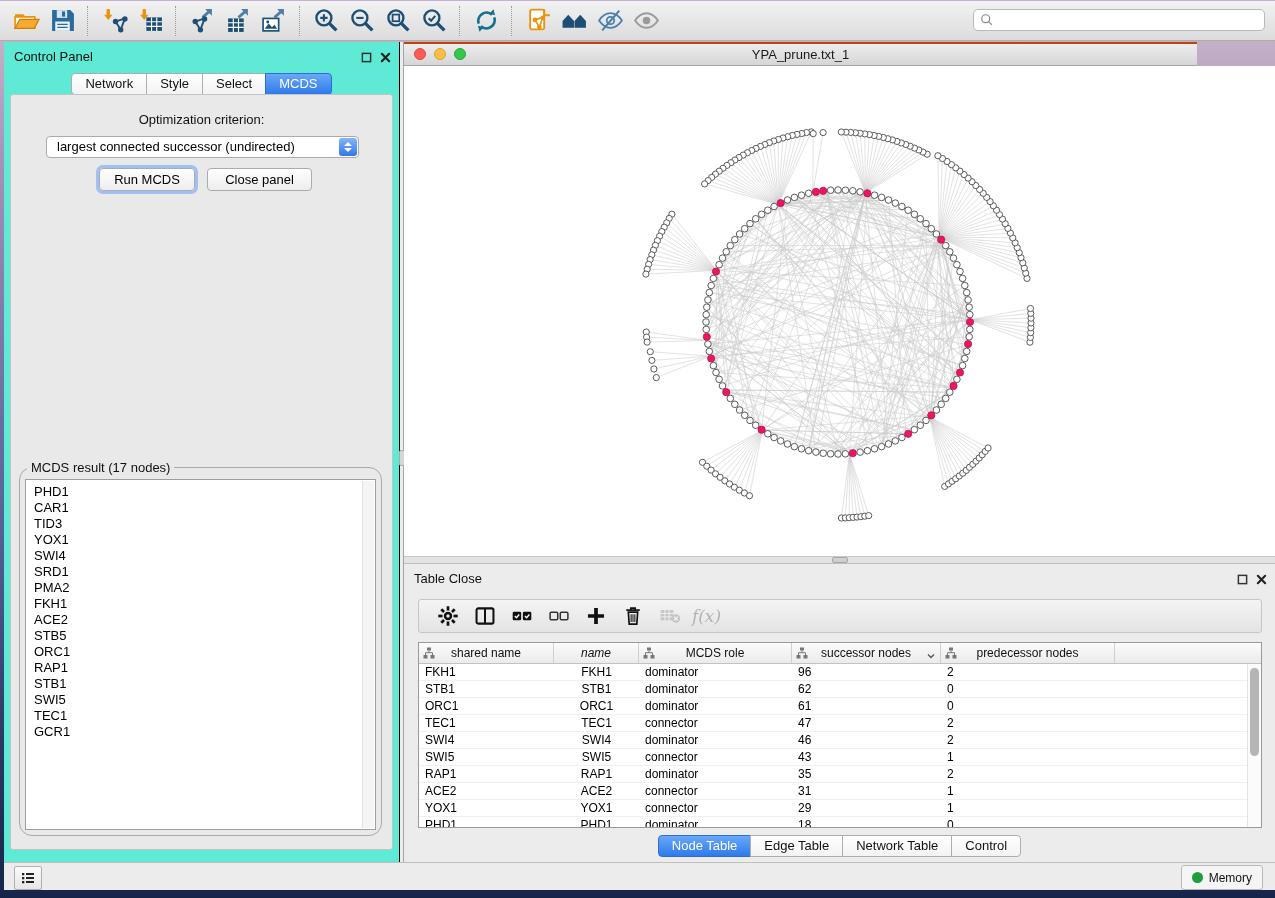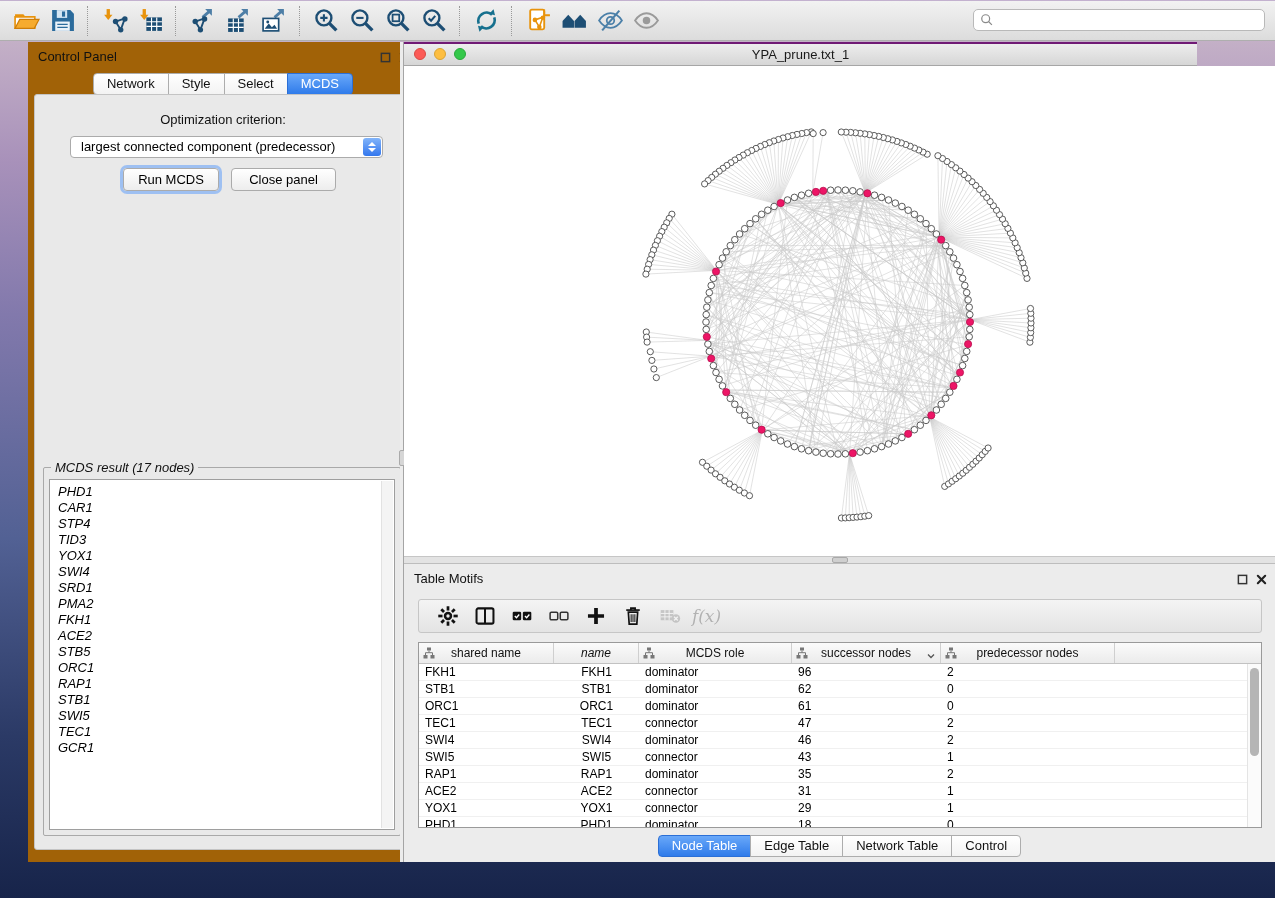--- a/index.html
+++ b/index.html
@@ -13,22 +13,22 @@
     display:flex;align-items:center;padding-left:8px;}
   .tbtn{display:inline-flex;align-items:center;justify-content:center;width:36px;height:32px;}
   .tbtn svg{width:27px;height:27px;}
   .tbsep{width:1px;height:30px;border-left:1px dotted #999;margin:0 7px;}
   .search-box{position:absolute;right:10px;top:8px;width:292px;height:22px;background:#fff;border:1px solid #b9b9b9;
     border-radius:5px;display:flex;align-items:center;padding-left:6px;box-sizing:border-box;}
   .search-box svg{width:14px;height:14px;}
   .search-input{border:none;outline:none;flex:1;height:18px;font-size:12px;background:transparent;}
 
   
-  .control-panel{position:absolute;left:4px;top:42px;width:396px;height:820px;background:#a16207;
-    border-right:6px solid #000000;box-sizing:border-box;margin-left:24px;}
+  .control-panel{position:absolute;left:4px;top:42px;width:396px;height:820px;background:#5eead4;
+    border-right:1px solid #000000;box-sizing:border-box;}
   .panel-title{position:absolute;left:10px;top:7px;font-size:13px;color:#111;}
   .win-ctrls{position:absolute;right:8px;top:7px;display:flex;gap:8px;align-items:center;}
   .win-ctrls svg{width:11px;height:11px;}
   .seg{display:flex;}
   .ctrl-tabs{position:absolute;left:0;right:0;top:31px;justify-content:center;}
   .tab{background:linear-gradient(#ffffff,#f3f3f3);border:1px solid #adadad;margin-left:-1px;padding:0 13px;
     height:20px;line-height:20px;font-size:13px;color:#111;}
   .seg .tab:first-child{border-radius:4px 0 0 4px;margin-left:0;}
   .seg .tab:last-child{border-radius:0 4px 4px 0;}
   .seg .tab.sel{background:linear-gradient(#69a8f9,#2f7bea);border-color:#2b6fd6;color:#fff;}
@@ -36,32 +36,32 @@
   .opt-label{position:absolute;left:0;right:0;top:17px;text-align:center;font-size:13px;color:#111;}
   .dropdown{position:absolute;left:35px;top:41px;width:313px;height:22px;background:#fff;border:1px solid #ababab;
     border-radius:4px;box-sizing:border-box;font-size:13px;line-height:20px;padding-left:10px;}
   .stepper{position:absolute;right:1px;top:1px;width:18px;height:18px;border-radius:3px;
     background:linear-gradient(#83b5fa,#3377ee);display:flex;flex-direction:column;align-items:center;justify-content:center;gap:2px;}
   .tri-up{width:0;height:0;border-left:4px solid transparent;border-right:4px solid transparent;border-bottom:4px solid #fff;}
   .tri-dn{width:0;height:0;border-left:4px solid transparent;border-right:4px solid transparent;border-top:4px solid #fff;}
   .btn{position:absolute;height:23px;background:linear-gradient(#ffffff,#ededed);border:1px solid #ababab;
     border-radius:4px;font-size:13px;text-align:center;line-height:21px;box-sizing:border-box;}
   .btn.focusring{box-shadow:0 0 0 3px rgba(96,158,250,.55);}
-  .groupbox{position:absolute;left:8px;top:372px;right:10px;bottom:13px;border:1px solid #a9a9a9;border-radius:2px;font-style:italic;}
+  .groupbox{position:absolute;left:8px;top:372px;right:10px;bottom:13px;border:1px solid #a9a9a9;border-radius:13px;}
   .legend{position:absolute;top:-8px;left:7px;background:#e9e9e9;padding:0 4px;font-size:13px;color:#111;}
   .mcds-list{position:absolute;left:5px;top:11px;right:5px;bottom:5px;background:#fff;border:1px solid #9e9e9e;
     overflow:hidden;font-size:13px;line-height:16px;padding:4px 0 0 8px;box-sizing:border-box;}
   .list-track{position:absolute;top:1px;bottom:1px;right:1px;width:11px;background:#f4f4f4;border-left:1px solid #e2e2e2;}
 
   
   .vsplit{position:absolute;left:400px;top:42px;width:4px;height:820px;background:#ececec;border-right:1px solid #a5a5a5;box-sizing:border-box;}
   .vhandle{position:absolute;left:-1px;top:408px;width:5px;height:14px;background:#d6d6d6;border:1px solid #aaa;border-radius:2px;}
 
   
-  .net-window{position:absolute;left:404px;top:42px;width:793px;height:521px;background:#701a75;}
+  .net-window{position:absolute;left:404px;top:42px;width:793px;height:521px;background:#c2410c;}
   .wtitle{position:absolute;left:0;right:0;top:2px;height:21px;background:linear-gradient(#ededed,#d6d6d6);
     border-bottom:1px solid #a6a6a6;text-align:center;font-size:13px;line-height:21px;color:#1a1a1a;}
   .lights{position:absolute;left:10px;top:4px;display:flex;gap:8px;}
   .light{width:12px;height:12px;border-radius:50%;box-sizing:border-box;}
   .light.red{background:#fc5b57;border:1px solid #d94a44;}
   .light.yellow{background:#fdbe41;border:1px solid #d9a334;}
   .light.green{background:#34c84a;border:1px solid #2aa73c;}
   .net-canvas-wrap{position:absolute;left:0;top:24px;width:871px;height:490px;background:#fff;overflow:hidden;}
   .hsplit{position:absolute;left:0;bottom:0;width:871px;height:7px;background:#e3e3e3;border-top:1px solid #c6c6c6;box-sizing:border-box;}
   .hhandle{width:14px;height:4px;background:#cfcfcf;border:1px solid #a9a9a9;border-radius:2px;margin:0 auto;}
@@ -267,34 +267,33 @@
     </div>
     <div class="seg ctrl-tabs">
         <div class="tab">Network</div>
         <div class="tab">Style</div>
         <div class="tab">Select</div>
         <div class="tab sel">MCDS</div>
       </div>
     <div class="cp-box">
       <div class="opt-label">Optimization criterion:</div>
       <div class="dropdown">
-        <span>largest connected component (predecessor)</span>
+        <span>largest connected successor (undirected)</span>
         <span class="stepper">
             <span class="tri-up"></span>
             <span class="tri-dn"></span>
           </span>
       </div>
       <div class="btn focusring" style="left:88px;top:73px;width:96px;">Run MCDS</div>
       <div class="btn" style="left:196px;top:73px;width:105px;">Close panel</div>
       <div class="groupbox">
         <div class="legend">MCDS result (17 nodes)</div>
         <div class="mcds-list">
           <div>PHD1</div>
             <div>CAR1</div>
-            <div>STP4</div>
             <div>TID3</div>
             <div>YOX1</div>
             <div>SWI4</div>
             <div>SRD1</div>
             <div>PMA2</div>
             <div>FKH1</div>
             <div>ACE2</div>
             <div>STB5</div>
             <div>ORC1</div>
             <div>RAP1</div>
@@ -1003,21 +1002,21 @@
             <circle cx="312.0" cy="205.5" r="3.6"></circle>
           </g>
         </svg>
     </div>
     <div class="hsplit">
         <div class="hhandle"></div>
       </div>
   </div>
 
   <div class="table-panel">
-    <div class="panel-title">Table Motifs</div>
+    <div class="panel-title">Table Close</div>
     <div class="win-ctrls">
       <span><svg viewBox="0 0 12 12">
             <rect x="1.5" y="1.5" width="9" height="9" fill="none" stroke="#333" stroke-width="1.6"></rect>
           </svg></span>
       <span><svg viewBox="0 0 12 12">
             <path d="M2 2l8 8M10 2l-8 8" stroke="#222" stroke-width="2.3" stroke-linecap="round"></path>
           </svg></span>
     </div>
     <div class="tp-toolbar">
         <span class="ttbtn">
@@ -1221,14 +1220,32 @@
         </div>
     </div>
     <div class="seg bottom-tabs">
         <div class="tab sel">Node Table</div>
         <div class="tab">Edge Table</div>
         <div class="tab">Network Table</div>
         <div class="tab">Control</div>
       </div>
   </div>
 
+  <div class="status-bar">
+    <div class="sq-btn">
+      <svg viewBox="0 0 16 16">
+        <g fill="#222">
+            <rect x="2" y="3" width="2.3" height="2.3"></rect>
+            <rect x="2" y="7" width="2.3" height="2.3"></rect>
+            <rect x="2" y="11" width="2.3" height="2.3"></rect>
+          </g>
+        <g stroke="#222" stroke-width="2">
+            <path d="M6 4.1h8M6 8.1h8M6 12.1h8"></path>
+          </g>
+      </svg>
+    </div>
+    <div class="memory-btn">
+      <span class="mem-dot"></span>
+      <span>Memory</span>
+    </div>
+  </div>
 
 </div>
 
 </body></html>

